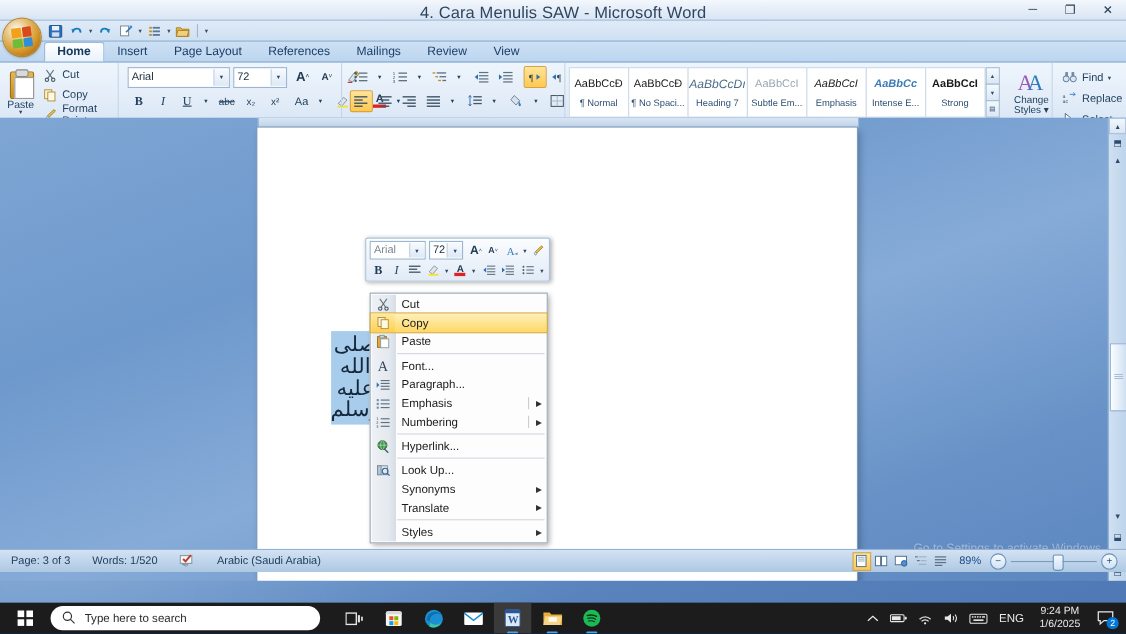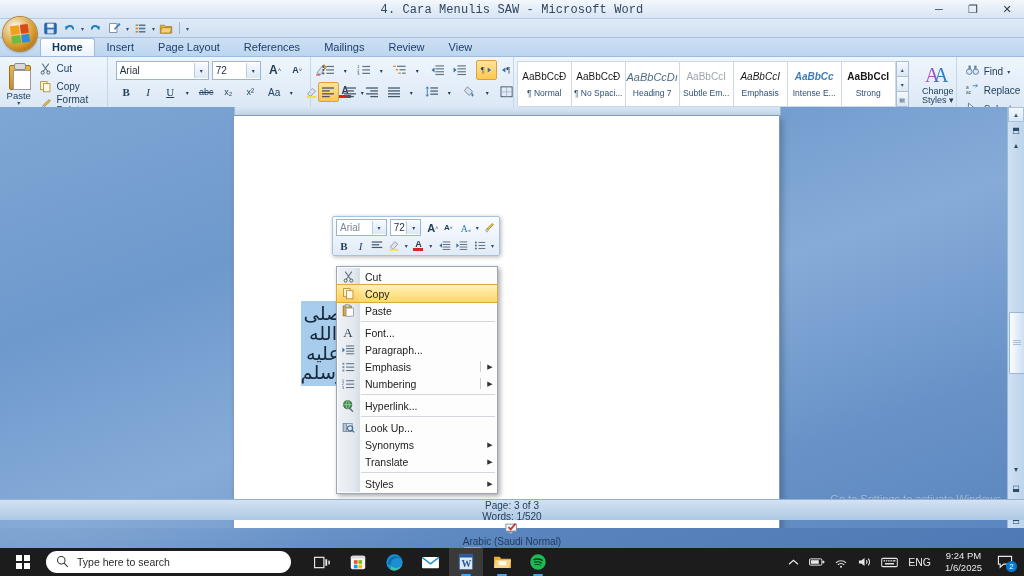--- a/index.html
+++ b/index.html
@@ -30,21 +30,21 @@
   .word-window{position:absolute;left:0;top:0;width:1024px;height:548px;}
 
   
   .titlebar{
     position:relative;height:18px;
     background:linear-gradient(180deg,#f4f8fd 0%,#e6eef8 45%,#d9e5f4 100%);
     border-bottom:1px solid #b6cce4;
   }
   .title-text{
     position:absolute;left:0;right:0;top:3px;text-align:center;
-    font-size:12px;color:#30455e;letter-spacing:.1px;font-family:Liberation Mono, monospace;
+    font-size:15px;color:#30455e;letter-spacing:.1px;
   }
   .win-btns{position:absolute;right:0;top:0;display:flex;height:18px;}
   .win-btn{width:34px;height:18px;display:flex;align-items:center;justify-content:center;color:#2b3c50;font-size:11px;}
 
   
   .qat-row{
     position:relative;height:18px;
     background:linear-gradient(180deg,#dfeaf7 0%,#cfe0f2 100%);
     border-bottom:1px solid #a8c2dd;
   }
@@ -228,21 +228,21 @@
   .vthumb{position:absolute;left:1px;top:205px;width:14px;height:60px;background:linear-gradient(90deg,#fbfdff,#e3edf8 55%,#cddff1);border:1px solid #9bb7d6;border-radius:1px;}
   .vthumb .grip{position:absolute;left:3px;top:27px;width:8px;height:5px;
     background:repeating-linear-gradient(180deg,#a8bdd4 0 1px,transparent 1px 2px);}
   .sb-mini{position:absolute;left:1px;width:14px;height:14px;display:flex;align-items:center;justify-content:center;font-size:8px;color:#2d4c6d;}
 
   
   .statusbar{
     position:absolute;left:0;bottom:28px;width:1024px;height:20px;
     background:linear-gradient(180deg,#d3e2f3 0%,#bed4ea 55%,#aec8e3 100%);
     border-top:1px solid #93b2d3;
-    display:flex;align-items:center;font-size:10px;color:#1e3b5c;flex-direction:column;
+    display:flex;align-items:center;font-size:10px;color:#1e3b5c;
   }
   .sb-cell{padding:0 10px;height:20px;display:flex;align-items:center;gap:5px;white-space:nowrap;}
   .sb-spacer{flex:1;}
   .viewbtns{display:flex;align-items:center;gap:1px;padding-right:8px;}
   .vbtn{width:15px;height:15px;border:1px solid transparent;display:flex;align-items:center;justify-content:center;}
   .vbtn.on{background:linear-gradient(180deg,#ffe49a,#ffc84f);border-color:#d9a33c;}
   .zoomtxt{font-size:10px;color:#1b4b86;padding-right:8px;}
   .zoomctl{display:flex;align-items:center;gap:0px;padding-right:8px;}
   .zcirc{width:13px;height:13px;border-radius:50%;border:1px solid #6d93bd;background:linear-gradient(180deg,#f4f9fe,#d2e2f2);display:flex;align-items:center;justify-content:center;font-size:9px;color:#27527f;line-height:1;}
   .ztrack{width:78px;height:1px;background:#7c9cbd;margin:0 4px;position:relative;}
@@ -967,21 +967,21 @@
       <div class="sb-cell">Words: 1/520</div>
       <div class="sb-cell">
         <span class="ic">
           <svg width="14" height="13" viewBox="0 0 16 14">
               <rect x="1" y="2" width="12" height="8" fill="#f2f6fa" stroke="#7d8d9c"></rect>
               <path d="M3 11 L9 11 L7.5 13 Z" fill="#dfe7ef" stroke="#7d8d9c"></path>
               <path d="M4 5.5 L6.5 8 L12 1.5" stroke="#c0392b" stroke-width="2" fill="none"></path>
             </svg>
         </span>
       </div>
-      <div class="sb-cell">Arabic (Saudi Normal)</div>
+      <div class="sb-cell">Arabic (Saudi Arabia)</div>
       <div class="sb-spacer"></div>
 
       <div class="viewbtns">
         <div class="vbtn on">
           <svg width="12" height="12" viewBox="0 0 14 14">
               <rect x="2" y="1" width="10" height="12" fill="#fff" stroke="#4a6a8a"></rect>
               <rect x="3.5" y="2.5" width="7" height="1" fill="#8fa8c0"></rect>
               <rect x="3.5" y="4.5" width="7" height="1" fill="#8fa8c0"></rect>
               <rect x="3.5" y="6.5" width="7" height="1" fill="#8fa8c0"></rect>
             </svg>

